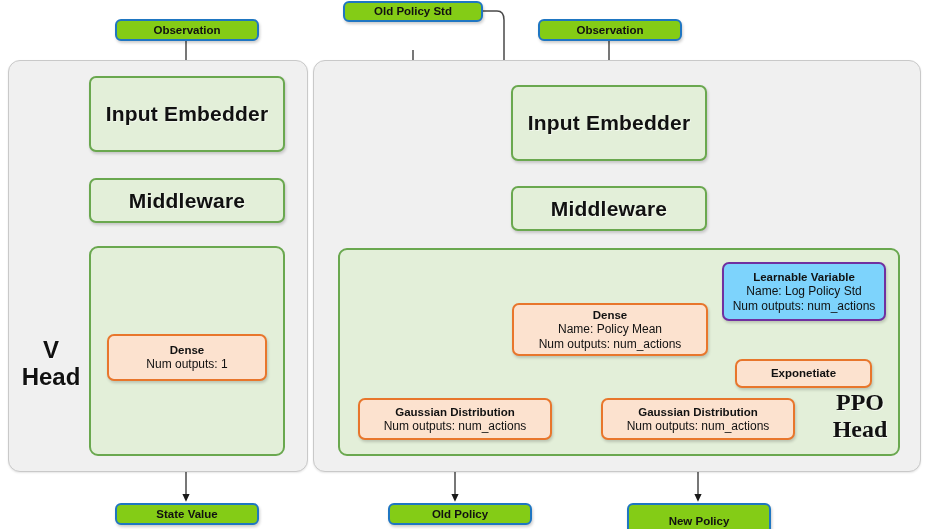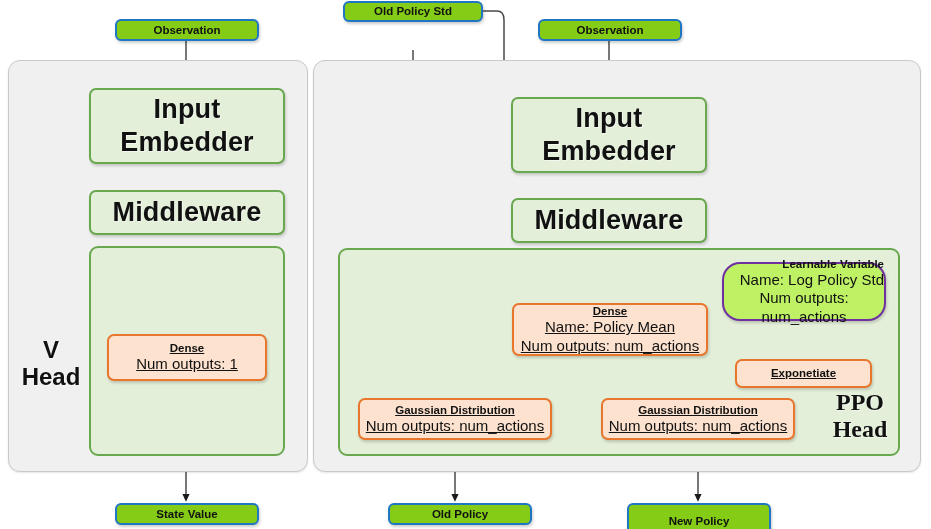--- a/index.html
+++ b/index.html
@@ -22,36 +22,36 @@
     text-align:center;line-height:1.22;
   }
   .box-green{
     background:#e3efd9;border:2.2px solid #6aa84f;border-radius:7px;
     font-weight:bold;color:#111;
     text-shadow:1px 1px 0 rgba(255,255,255,.55);
     box-shadow:1px 2px 3px rgba(0,0,0,.18);
   }
   .box-orange{
     background:#fce2cf;border:2.2px solid #e8762c;border-radius:7px;
-    color:#111;box-shadow:1px 2px 3px rgba(0,0,0,.18);text-decoration:underline;
+    color:#111;box-shadow:1px 2px 3px rgba(0,0,0,.18);
   }
   .box-purple{
-    background:#bef264;border:2.2px solid #7030a0;border-radius:18px;
-    color:#111;box-shadow:1px 2px 3px rgba(0,0,0,.18);align-items:flex-end;
+    background:#7dd3fc;border:2.2px solid #7030a0;border-radius:7px;
+    color:#111;box-shadow:1px 2px 3px rgba(0,0,0,.18);
   }
   .box-blue{
     background:#84cc16;border:2.4px solid #1f76c2;border-radius:6px;
     color:#111;font-size:11.5px;font-weight:bold;
     box-shadow:1px 2px 3px rgba(0,0,0,.20);
   }
   .t-title{font-weight:bold;}
   .t-sub{font-weight:normal;}
-  .fs-big{font-size:27px;letter-spacing:.2px;margin-top:12px;}
+  .fs-big{font-size:21px;letter-spacing:.2px;}
   .fs-sm{font-size:11.5px;}
-  .fs-sm2{font-size:15px;}
+  .fs-sm2{font-size:12px;}
   .head-label{
     position:absolute;font-weight:bold;font-size:24px;color:#111;
     text-align:center;line-height:1.12;
     text-shadow:1px 1px 0 rgba(255,255,255,.6);
   }
   svg.wires{position:absolute;left:0;top:0;width:931px;height:529px;
     pointer-events:none;overflow:visible;}
 </style>
 </head>
 <body>

